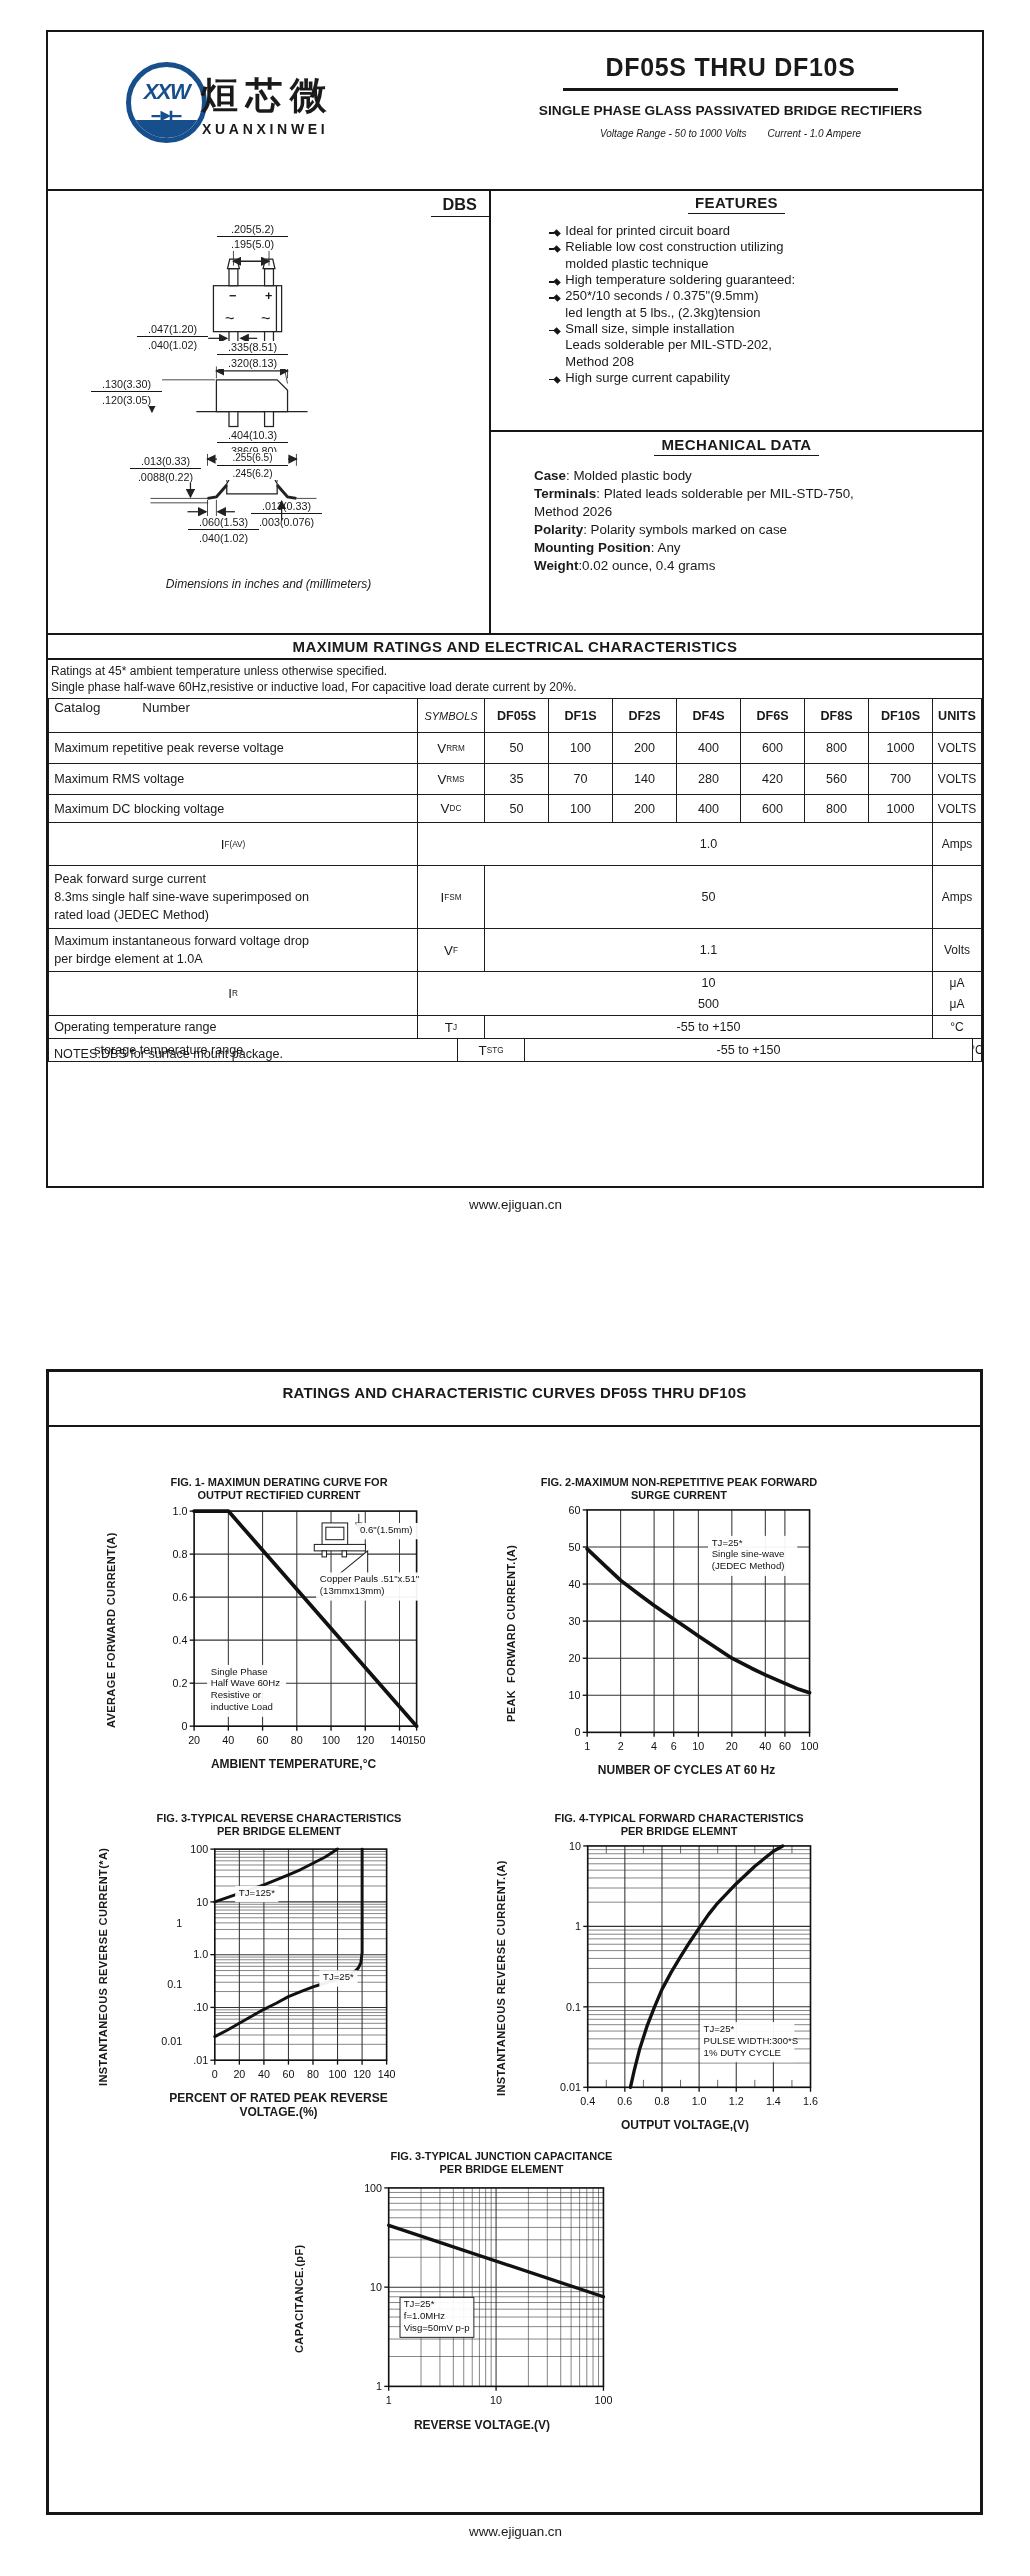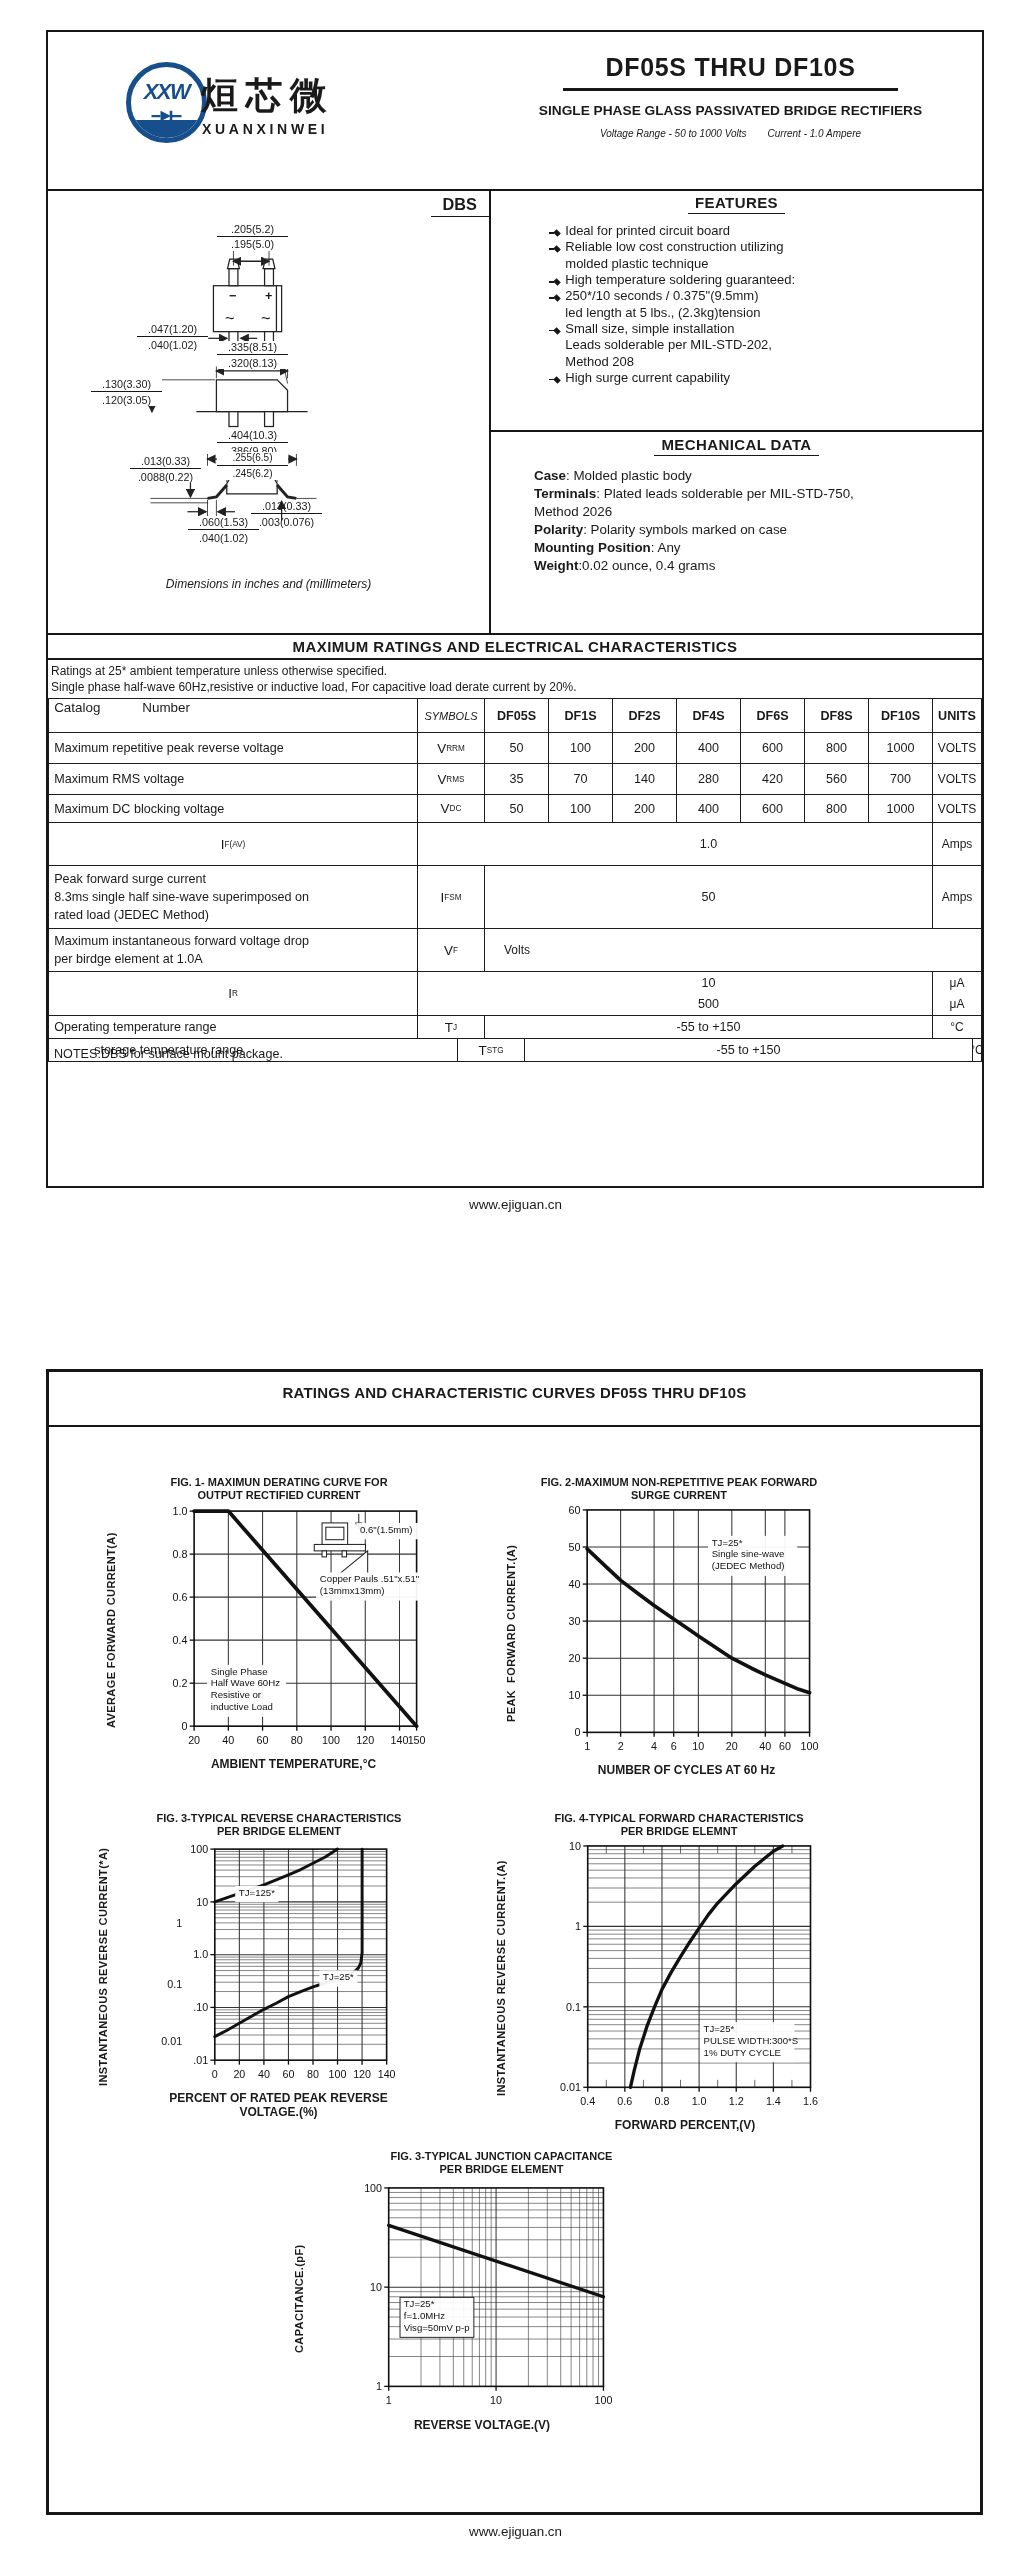--- a/index.html
+++ b/index.html
@@ -305,21 +305,21 @@
         <div class="mech-line"><b>Terminals</b><span>: Plated leads solderable per MIL-STD-750,</span></div>
         <div class="mech-line"><span> Method 2026</span></div>
         <div class="mech-line"><b>Polarity</b><span>: Polarity symbols marked on case</span></div>
         <div class="mech-line"><b>Mounting Position</b><span>: Any</span></div>
         <div class="mech-line"><b>Weight</b><span>:0.02 ounce, 0.4 grams</span></div>
       </div>
   </div>
 
   <div id="banner">MAXIMUM RATINGS AND ELECTRICAL CHARACTERISTICS</div>
   <div id="tblnotes">
-    <div>Ratings at 25* ambient temperature unless otherwise specified.</div>
+    <div>Ratings at 45* ambient temperature unless otherwise specified.</div>
     <div>Single phase half-wave 60Hz,resistive or inductive load, For capacitive load derate current by 20%.</div>
   </div>
   <div id="ratings-table">
       <div class="trow thead" style="height: 33px;">
         <div class="tc desc">
           <span>Catalog</span>
           <span>Number</span>
         </div>
         <div class="tc sym">SYMBOLS</div>
         <div class="tc">DF05S</div>
@@ -405,20 +405,21 @@
       </div>
       <div class="trow" style="height: 42px;">
         <div class="tc desc">
           <div>Maximum instantaneous forward voltage drop</div>
           <div>per birdge element at 1.0A</div>
         </div>
         <div class="tc sym">
           <span>V</span>
           <sub>F</sub>
         </div>
+        <div class="tc" style="grid-column: 3 / span 7;">1.1</div>
         <div class="tc units">Volts</div>
       </div>
       <div class="trow" style="height: 43px;">
         <div class="tc sym">
           <span>I</span>
           <sub>R</sub>
         </div>
         <div class="tc stack" style="grid-column: 3 / span 7;">
           <div>10</div>
           <div>500</div>
@@ -753,21 +754,21 @@
         <text x="201.99999999999997" y="357" text-anchor="middle" font-size="14.5px" fill="#111" stroke="none">1.0</text>
         <text x="251.99999999999994" y="357" text-anchor="middle" font-size="14.5px" fill="#111" stroke="none">1.2</text>
         <text x="301.99999999999994" y="357" text-anchor="middle" font-size="14.5px" fill="#111" stroke="none">1.4</text>
         <text x="352" y="357" text-anchor="middle" font-size="14.5px" fill="#111" stroke="none">1.6</text>
         <text x="43" y="338" text-anchor="end" font-size="14.5px" fill="#111" stroke="none">0.01</text>
         <text x="43" y="229.66666666666669" text-anchor="end" font-size="14.5px" fill="#111" stroke="none">0.1</text>
         <text x="43" y="121.33333333333334" text-anchor="end" font-size="14.5px" fill="#111" stroke="none">1</text>
         <text x="43" y="13" text-anchor="end" font-size="14.5px" fill="#111" stroke="none">10</text>
       </svg>
       <div class="ylab" style="left: 4.5px; top: 30px; height: 277px;">INSTANTANEOUS REVERSE CURRENT.(A)</div>
-      <div class="xlab" style="left: 59px; width: 272px; top: 308px;">FORWARD PERCENT,(V)</div>
+      <div class="xlab" style="left: 59px; width: 272px; top: 308px;">OUTPUT VOLTAGE,(V)</div>
     </div>
   <div class="fig" style="left:245px;top:776px;width:415px;height:304px">
       <div class="fig-title"><span>FIG. 3-TYPICAL JUNCTION CAPACITANCE</span><br><span>PER BRIDGE ELEMENT</span></div>
       <svg width="264" height="234" viewBox="0 0 356 316" style="position: absolute; left: 56px; top: 34px;">
         <g stroke="#333" stroke-width="1">
           <line x1="95.64934937127728" y1="8" x2="95.64934937127728" y2="276" stroke-width="0.8"></line>
           <line x1="121.18258193435105" y1="8" x2="121.18258193435105" y2="276" stroke-width="0.8"></line>
           <line x1="139.29869874255456" y1="8" x2="139.29869874255456" y2="276" stroke-width="0.8"></line>
           <line x1="153.35065062872275" y1="8" x2="153.35065062872275" y2="276" stroke-width="0.8"></line>
           <line x1="164.83193130562833" y1="8" x2="164.83193130562833" y2="276" stroke-width="0.8"></line>

